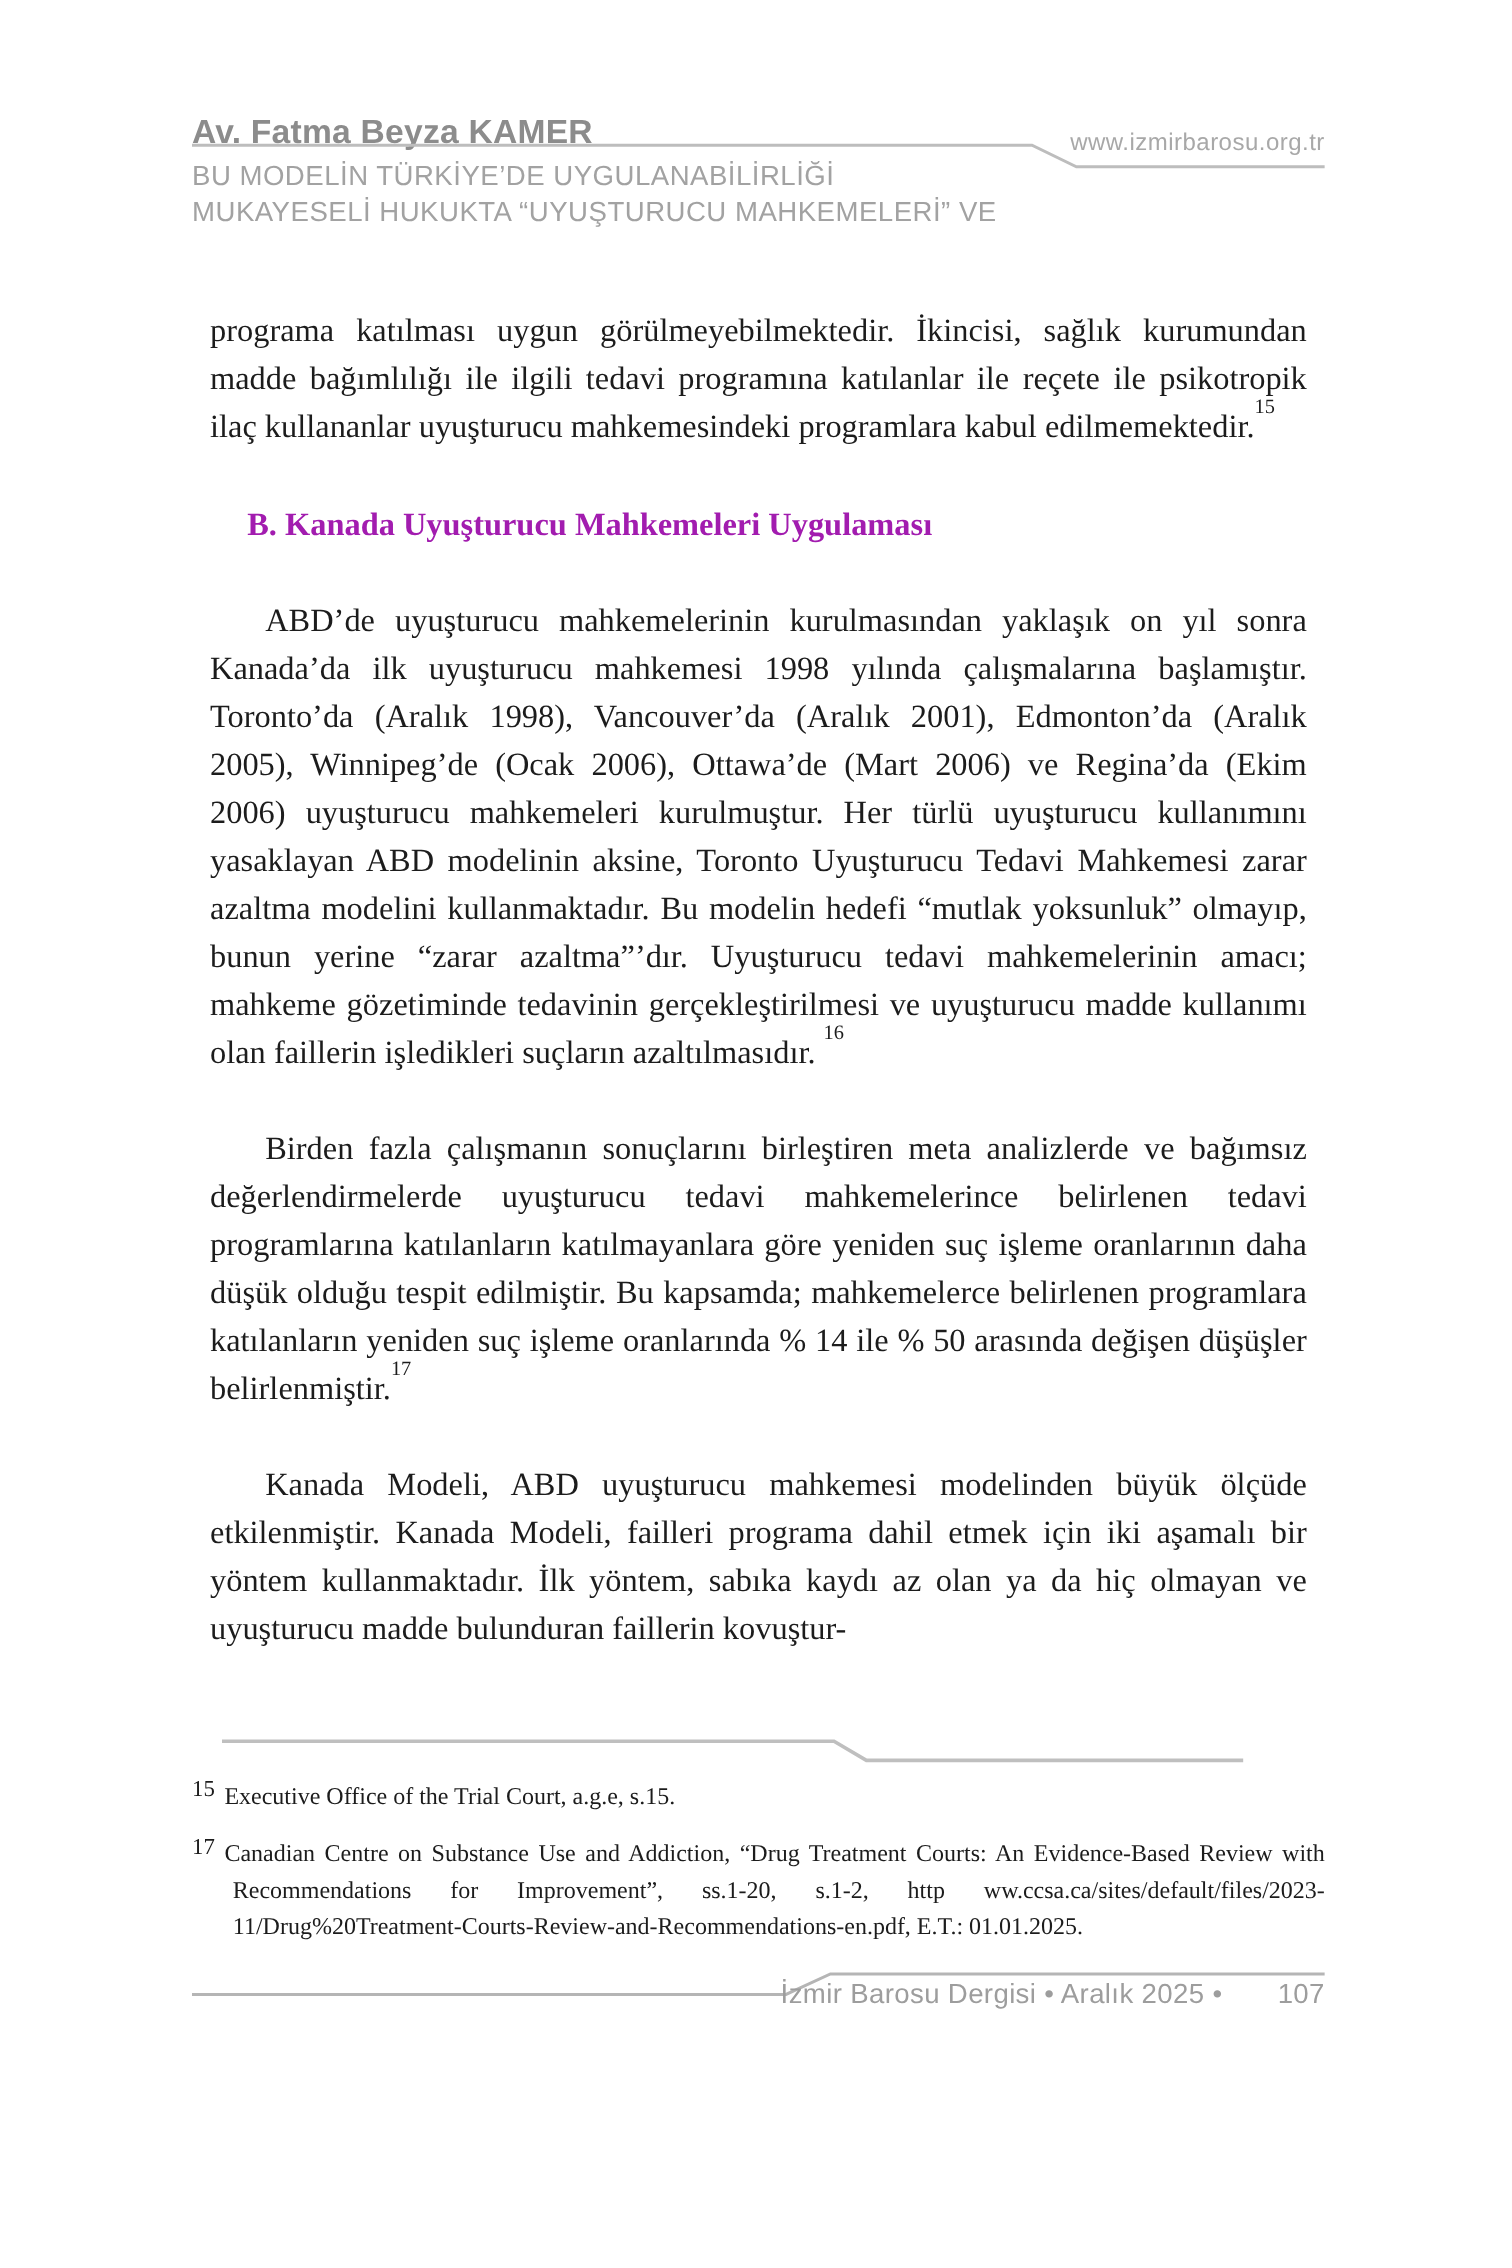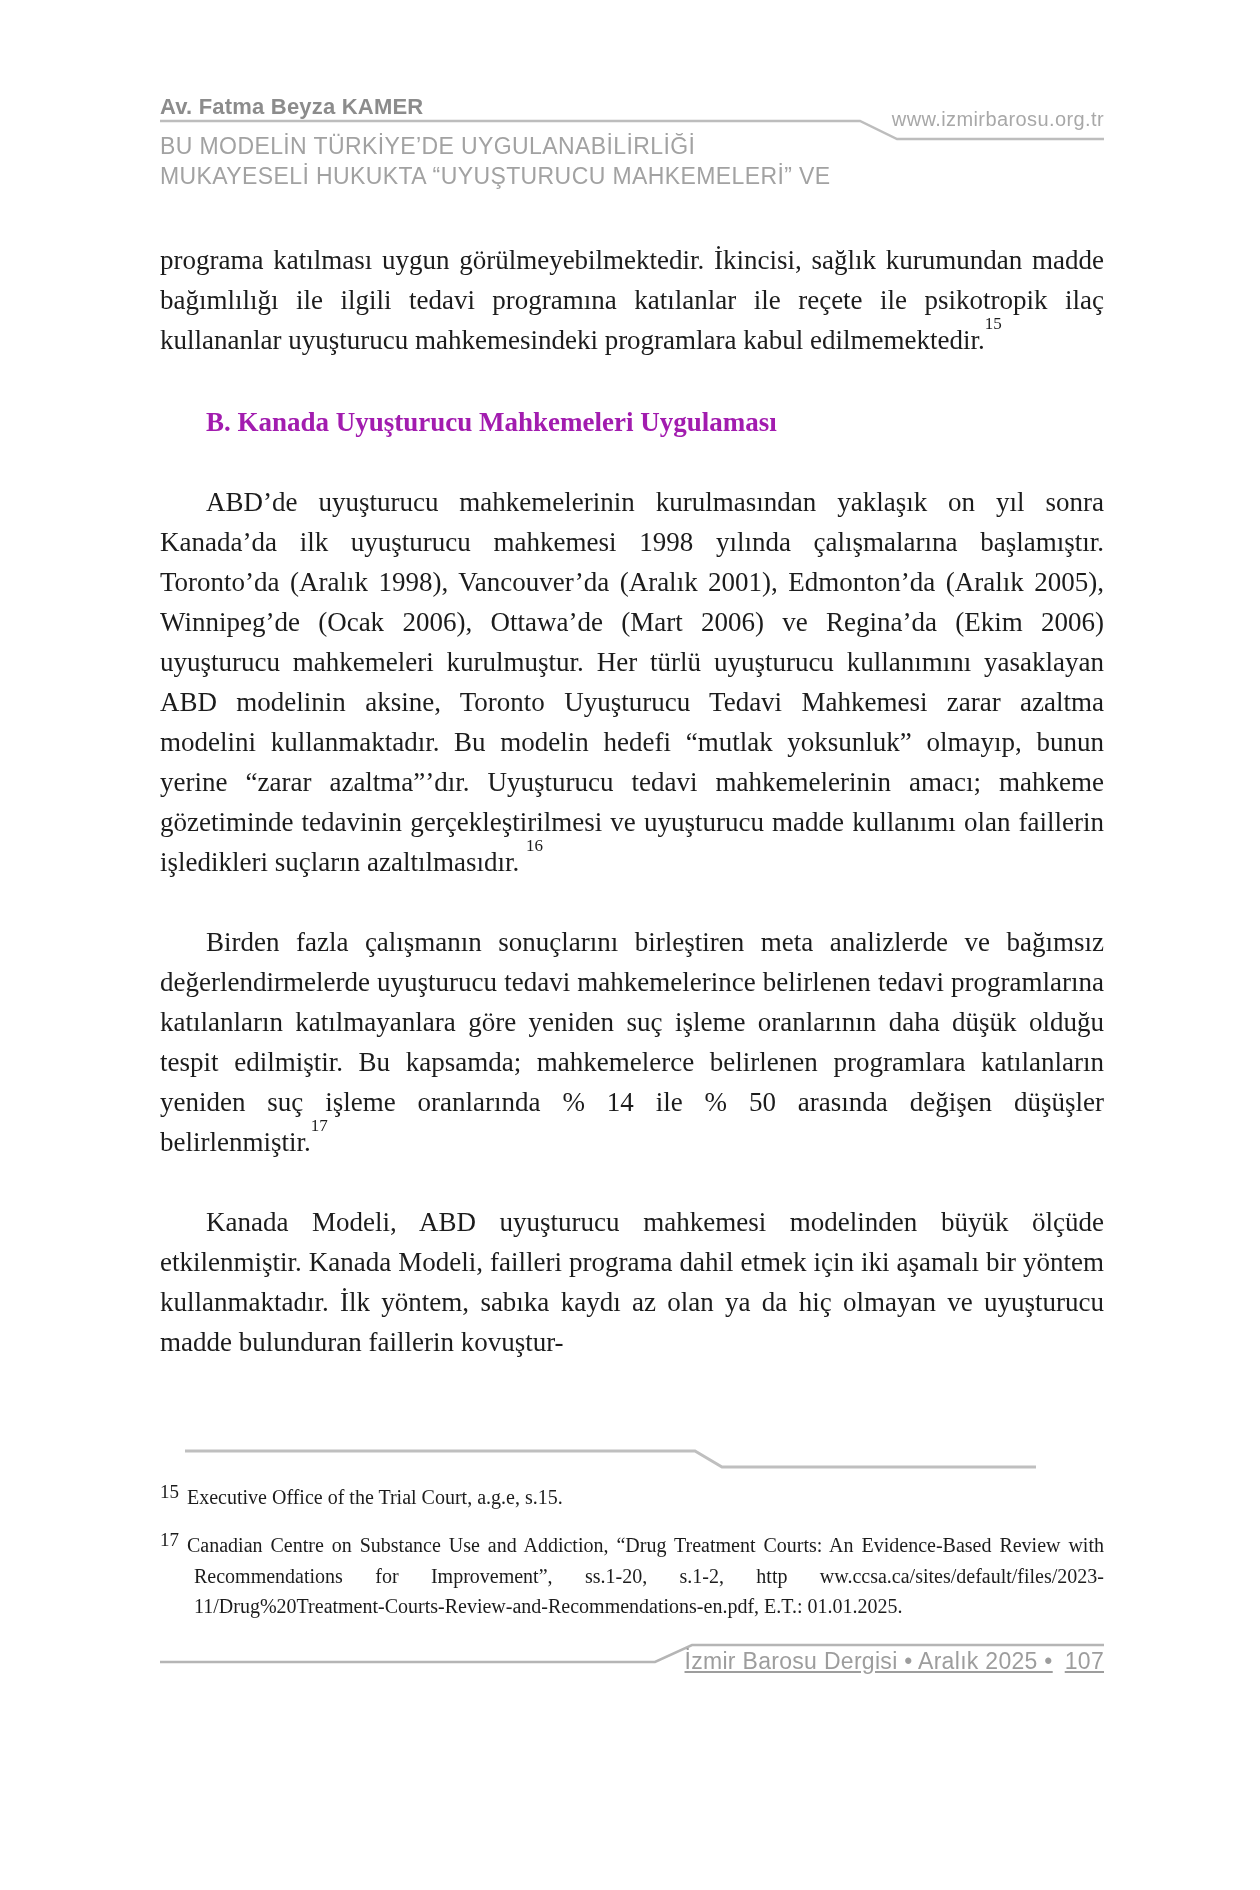--- a/index.html
+++ b/index.html
@@ -12,40 +12,40 @@
     position:relative;
     width:1260px;height:1890px;
     background:#ffffff;
     overflow:hidden;
   }
   
   .header{position:absolute;left:160px;top:0;width:944px;height:200px;}
   .author{
     position:absolute;left:0;top:94px;
     font-family:"Liberation Sans", sans-serif;
-    font-size:22px;font-weight:bold;color:#8c8c8c;letter-spacing:.2px;
+    font-size:28px;font-weight:bold;color:#8c8c8c;letter-spacing:.2px;
   }
   .header-rule{position:absolute;left:0;top:116px;width:944px;height:28px;}
   .website{
     position:absolute;right:0;top:108px;
     font-family:"Liberation Sans", sans-serif;
     font-size:20px;color:#a8a8a8;letter-spacing:.4px;
   }
   .article-title{
     position:absolute;left:0;top:131px;
     font-family:"Liberation Sans", sans-serif;
     font-size:23px;line-height:30px;color:#a2a2a2;letter-spacing:.4px;
   }
   
   .main{
     position:absolute;left:160px;top:240px;width:944px;
     font-size:27px;line-height:40px;color:#1c1c1c;
     text-align:justify;
   }
-  .main p{margin:0;text-indent:0;}
+  .main p{margin:15px;text-indent:0;}
   .main p.indent{text-indent:46px;}
   .section-heading{
     margin:42px 0 0 0;padding-left:46px;
     font-size:27px;font-weight:bold;color:#a21caf;
   }
   .para{margin-top:40px !important;}
   .fn-ref{
     font-size:17px;line-height:0;position:relative;top:-10px;
   }
   
@@ -59,23 +59,23 @@
     margin-bottom:17px;
   }
   .fn-num{
     font-size:19px;position:relative;top:-6px;margin-right:8px;
   }
   
   .footer{position:absolute;left:160px;top:1635px;width:944px;height:60px;}
   .footer-rule{position:absolute;left:0;top:0;width:944px;height:34px;}
   .footer-text{
     position:absolute;right:0;top:13px;
-    display:flex;align-items:baseline;gap:12px;
+    display:flex;align-items:baseline;gap:46px;
     font-family:"Liberation Sans", sans-serif;
-    font-size:23px;color:#9d9d9d;letter-spacing:.3px;text-decoration:underline;
+    font-size:23px;color:#9d9d9d;letter-spacing:.3px;
   }
 </style>
 </head>
 <body>
 
 <div class="page">
 
   <div class="header">
     <div class="author">Av. Fatma Beyza KAMER</div>
 

